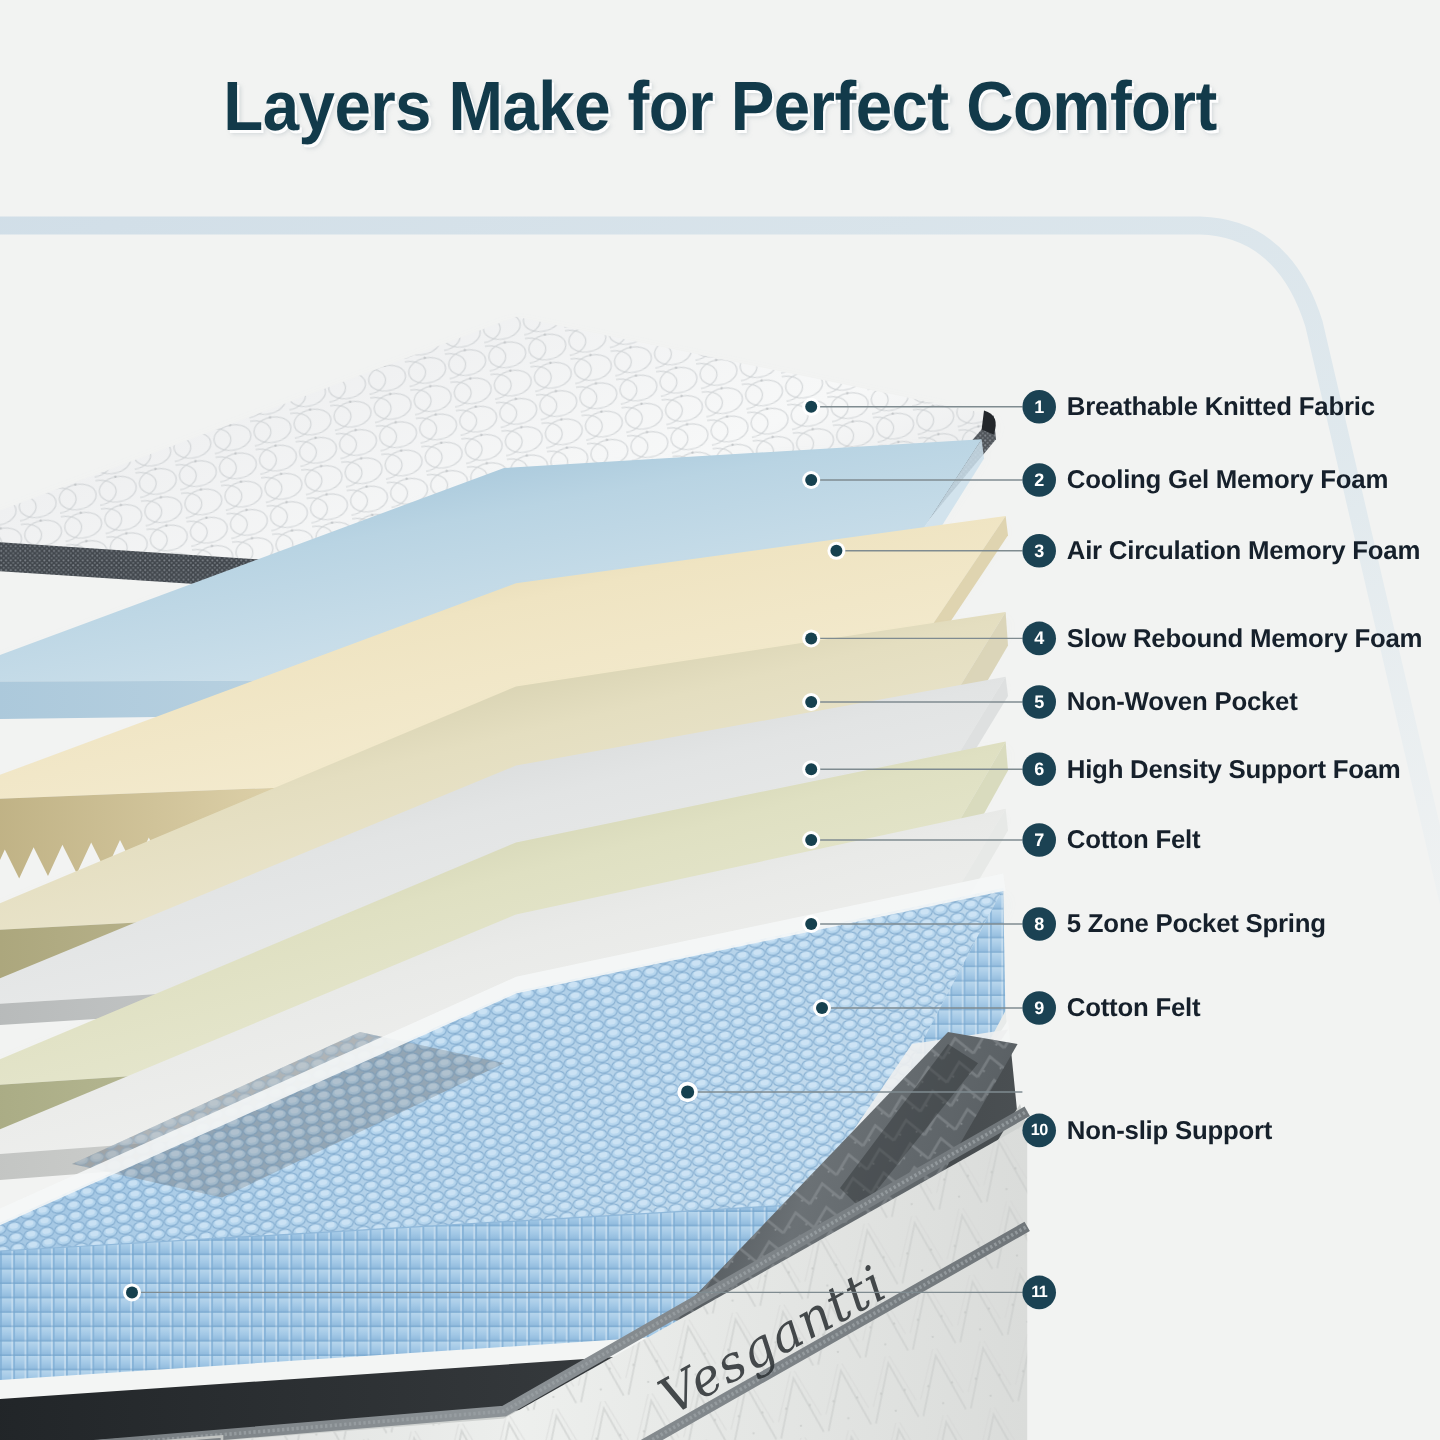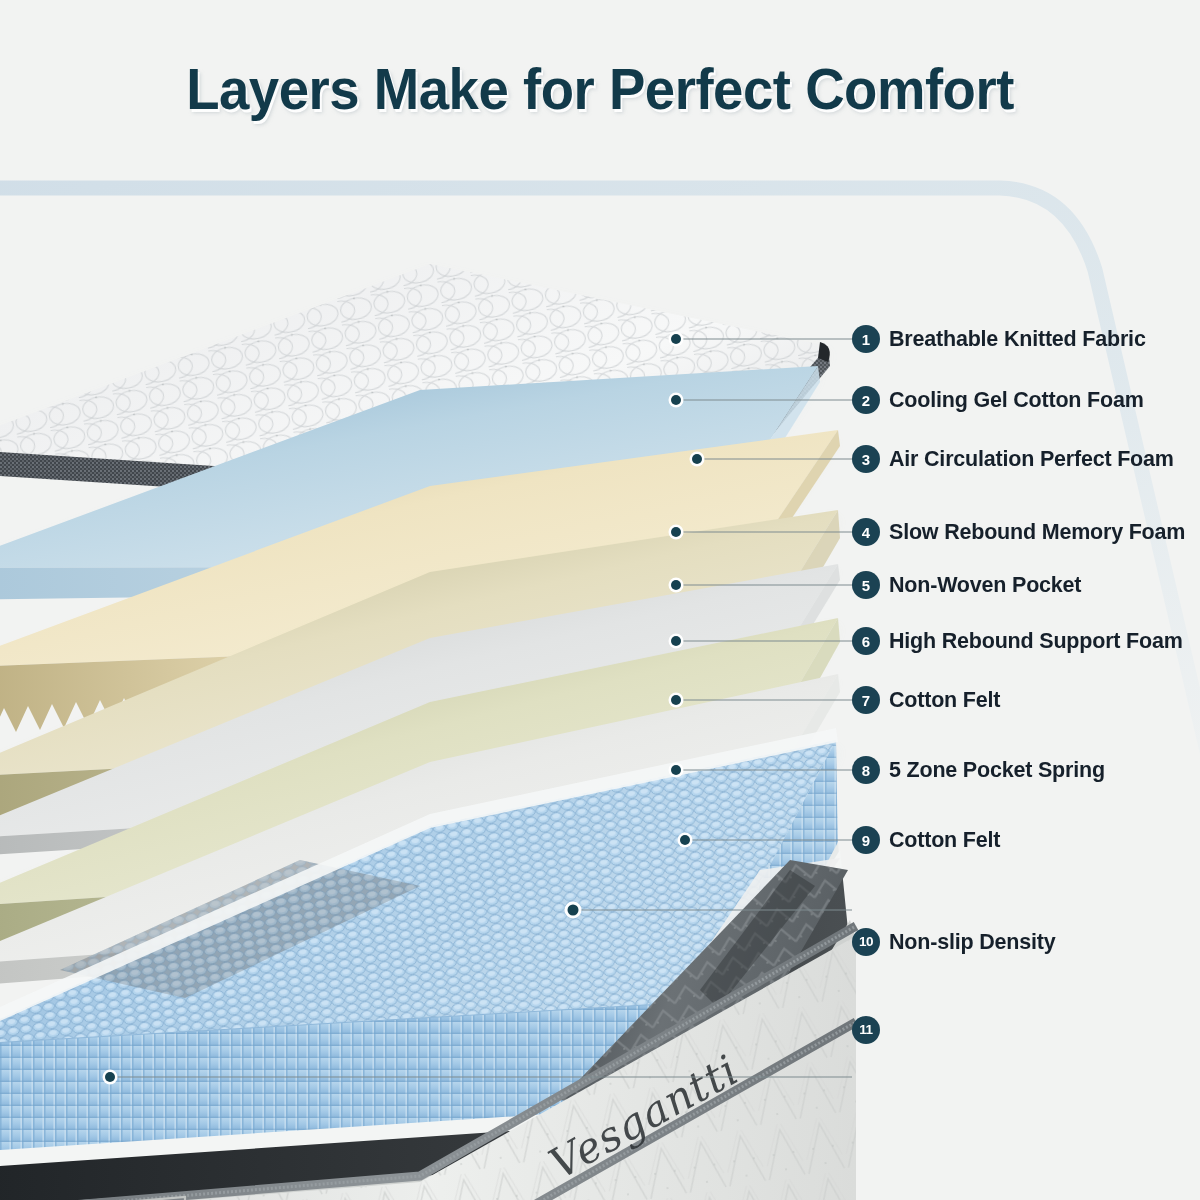--- a/index.html
+++ b/index.html
@@ -429,51 +429,51 @@
   </svg>
 
   <div class="title">Layers Make for Perfect Comfort</div>
 
   <div class="callout" style="left:852px; top:325px;">
     <div class="badge">1</div>
     <div class="callout-label">Breathable Knitted Fabric</div>
   </div>
   <div class="callout" style="left:852px; top:386px;">
     <div class="badge">2</div>
-    <div class="callout-label">Cooling Gel Cotton Foam</div>
+    <div class="callout-label">Cooling Gel Memory Foam</div>
   </div>
   <div class="callout" style="left:852px; top:445px;">
     <div class="badge">3</div>
-    <div class="callout-label">Air Circulation Perfect Foam</div>
+    <div class="callout-label">Air Circulation Memory Foam</div>
   </div>
   <div class="callout" style="left:852px; top:518px;">
     <div class="badge">4</div>
     <div class="callout-label">Slow Rebound Memory Foam</div>
   </div>
   <div class="callout" style="left:852px; top:571px;">
     <div class="badge">5</div>
     <div class="callout-label">Non-Woven Pocket</div>
   </div>
   <div class="callout" style="left:852px; top:627px;">
     <div class="badge">6</div>
-    <div class="callout-label">High Rebound Support Foam</div>
+    <div class="callout-label">High Density Support Foam</div>
   </div>
   <div class="callout" style="left:852px; top:686px;">
     <div class="badge">7</div>
     <div class="callout-label">Cotton Felt</div>
   </div>
   <div class="callout" style="left:852px; top:756px;">
     <div class="badge">8</div>
     <div class="callout-label">5 Zone Pocket Spring</div>
   </div>
   <div class="callout" style="left:852px; top:826px;">
     <div class="badge">9</div>
     <div class="callout-label">Cotton Felt</div>
   </div>
   <div class="callout" style="left:852px; top:928px;">
     <div class="badge wide">10</div>
-    <div class="callout-label">Non-slip Density</div>
-  </div>
-  <div class="callout" style="left:852px; top:1016px;">
+    <div class="callout-label">Non-slip Support</div>
+  </div>
+  <div class="callout" style="left:852px; top:1063px;">
     <div class="badge wide">11</div>
   </div>
 
 </div>
 
 </body></html>

